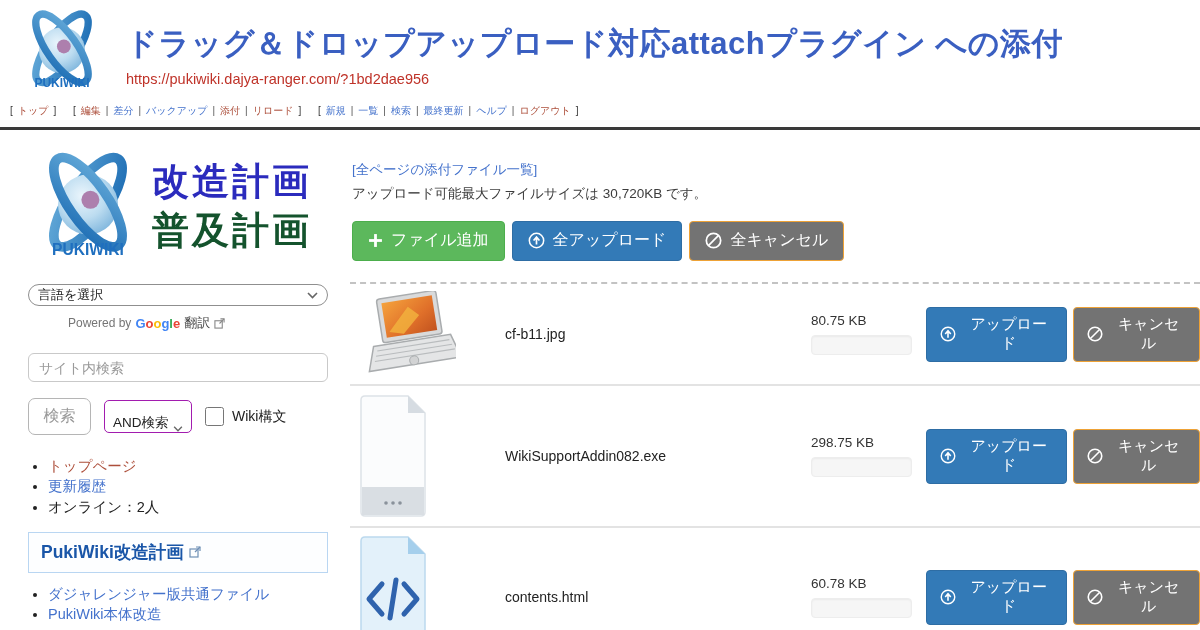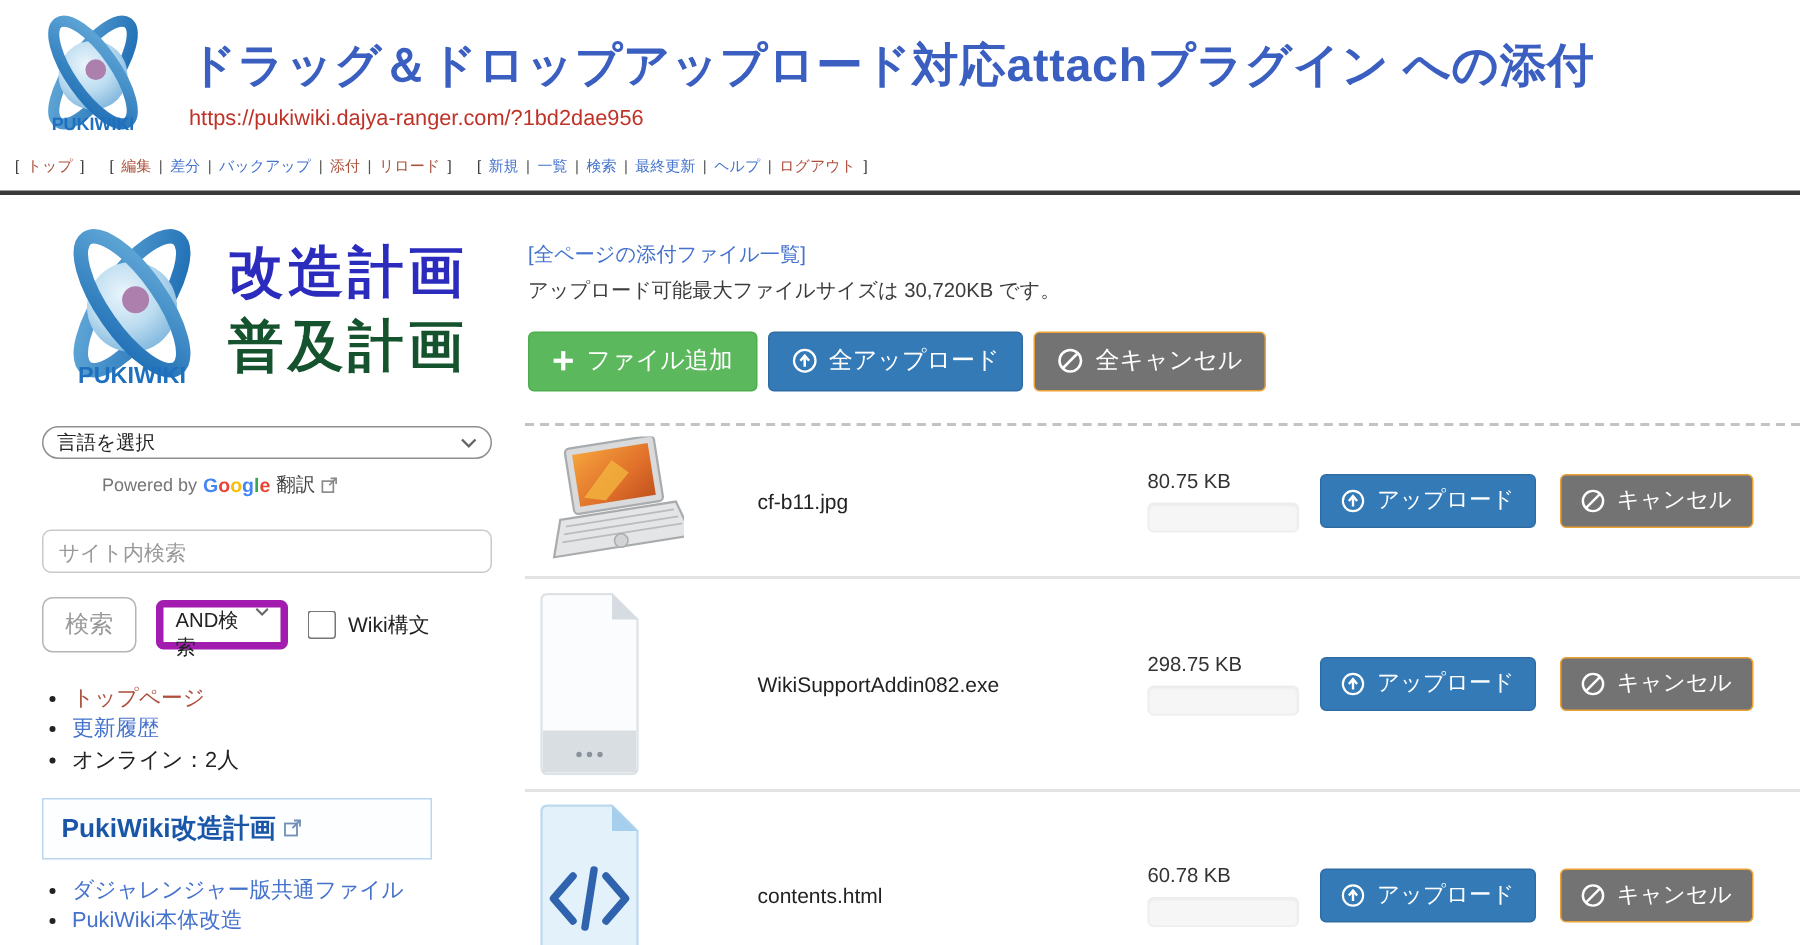--- a/index.html
+++ b/index.html
@@ -38,29 +38,29 @@
   .google { font-weight:bold; font-size:13px; letter-spacing:0; }
   .google span { display:inline; }
   .g1,.g4 { color:#4285F4; } .g2,.g6 { color:#EA4335; } .g3 { color:#FBBC05; } .g5 { color:#34A853; }
   .powered a.tr { color:#444; font-size:13px; text-decoration:none; cursor:pointer; }
   .site-search { width:300px; height:29px; margin-top:21px; border:1px solid #c9c9c9; border-radius:6px;
     padding:0 10px; font-size:14px; color:#333; font-family:"Liberation Sans",sans-serif; }
   .site-search::placeholder { color:#9a9a9a; }
   .search-row { display:flex; align-items:center; margin-top:16px; gap:13px; }
   .btn-search { width:63px; height:37px; background:#fff; border:1px solid #b5b5b5; border-radius:7px;
     font-size:16px; color:#999; cursor:pointer; font-family:"Liberation Sans",sans-serif; }
-  .and-select { width:88px; height:33px; border:5px solid #a21caf; border-radius:5px; background:#fff;
-    display:flex; align-items:flex-start; justify-content:space-between; padding:0 8px; font-size:13.5px; color:#222; cursor:pointer; }
+  .and-select { width:88px; height:33px; border:1px solid #a21caf; border-radius:5px; background:#fff;
+    display:flex; align-items:flex-end; justify-content:space-between; padding:0 8px; font-size:13.5px; color:#222; cursor:pointer; }
   .chk { width:19px; height:19px; accent-color:#fff; cursor:pointer; }
   .chk-label { font-size:14px; color:#222; margin-left:-5px; }
   .side-list { margin:22px 0 0 20px; font-size:14.5px; line-height:1.26; }
   .side-list li { margin-bottom:2px; color:#222; }
   .side-list a { text-decoration:none; cursor:pointer; }
   .side-list .plain { color:#222; }
-  .section-box { width:260px; margin-top:16px; border:1px solid #b9d6f2; background:#fdfeff;
+  .section-box { width:300px; margin-top:16px; border:1px solid #b9d6f2; background:#fdfeff;
     padding:7px 10px 8px 12px; font-size:17.5px; font-weight:bold; color:#1a56a8; cursor:pointer;
     display:flex; align-items:center; gap:5px; }
   
   .crumb { font-size:14.5px; color:#3c3c3c; padding-left:2px; }
   .crumb a { color:#bb4a34; text-decoration:none; cursor:pointer; }
   .crumb .csep { margin:0 8px; color:#555; }
   .attach-link { display:inline-block; margin:20px 0 0 2px; font-size:13.5px; color:#4472cc; text-decoration:none; cursor:pointer; }
   .maxsize { margin:6px 0 0 2px; font-size:13.5px; color:#3c3c3c; }
   .action-bar { display:flex; gap:7px; margin:18px 0 0 2px; }
   .btn { display:inline-flex; align-items:center; gap:8px; border-radius:4px; color:#fff; cursor:pointer;
@@ -75,21 +75,21 @@
   .frow + .frow { border-top:2px solid #e3e3e3; }
   .row-1 { height:100px; }
   .row-2 { height:142px; }
   .row-3 { height:140px; }
   .col-icon { width:155px; flex:0 0 auto; padding-left:10px; display:flex; align-items:center; }
   .col-name { flex:1; font-size:14px; color:#222; }
   .col-size { width:115px; flex:0 0 auto; }
   .fsize { font-size:13.5px; color:#333; }
   .pbar { width:101px; height:20px; margin-top:7px; background:#f6f6f6; border:1px solid #ededed;
     border-radius:4px; box-shadow:inset 0 1px 2px rgba(0,0,0,.05); }
-  .col-actions { width:320px; flex:0 0 auto; display:flex; gap:16px; }
+  .col-actions { width:274px; flex:0 0 auto; display:flex; gap:6px; }
   .bicon { flex:0 0 auto; }
 </style>
 </head>
 <body>
 
 <svg width="0" height="0" style="position:absolute">
   <defs>
     <radialGradient id="sphere" cx="40%" cy="35%" r="70%">
       <stop offset="0%" stop-color="#eaf5fc"></stop>
         <stop offset="55%" stop-color="#bcdcf0"></stop>

